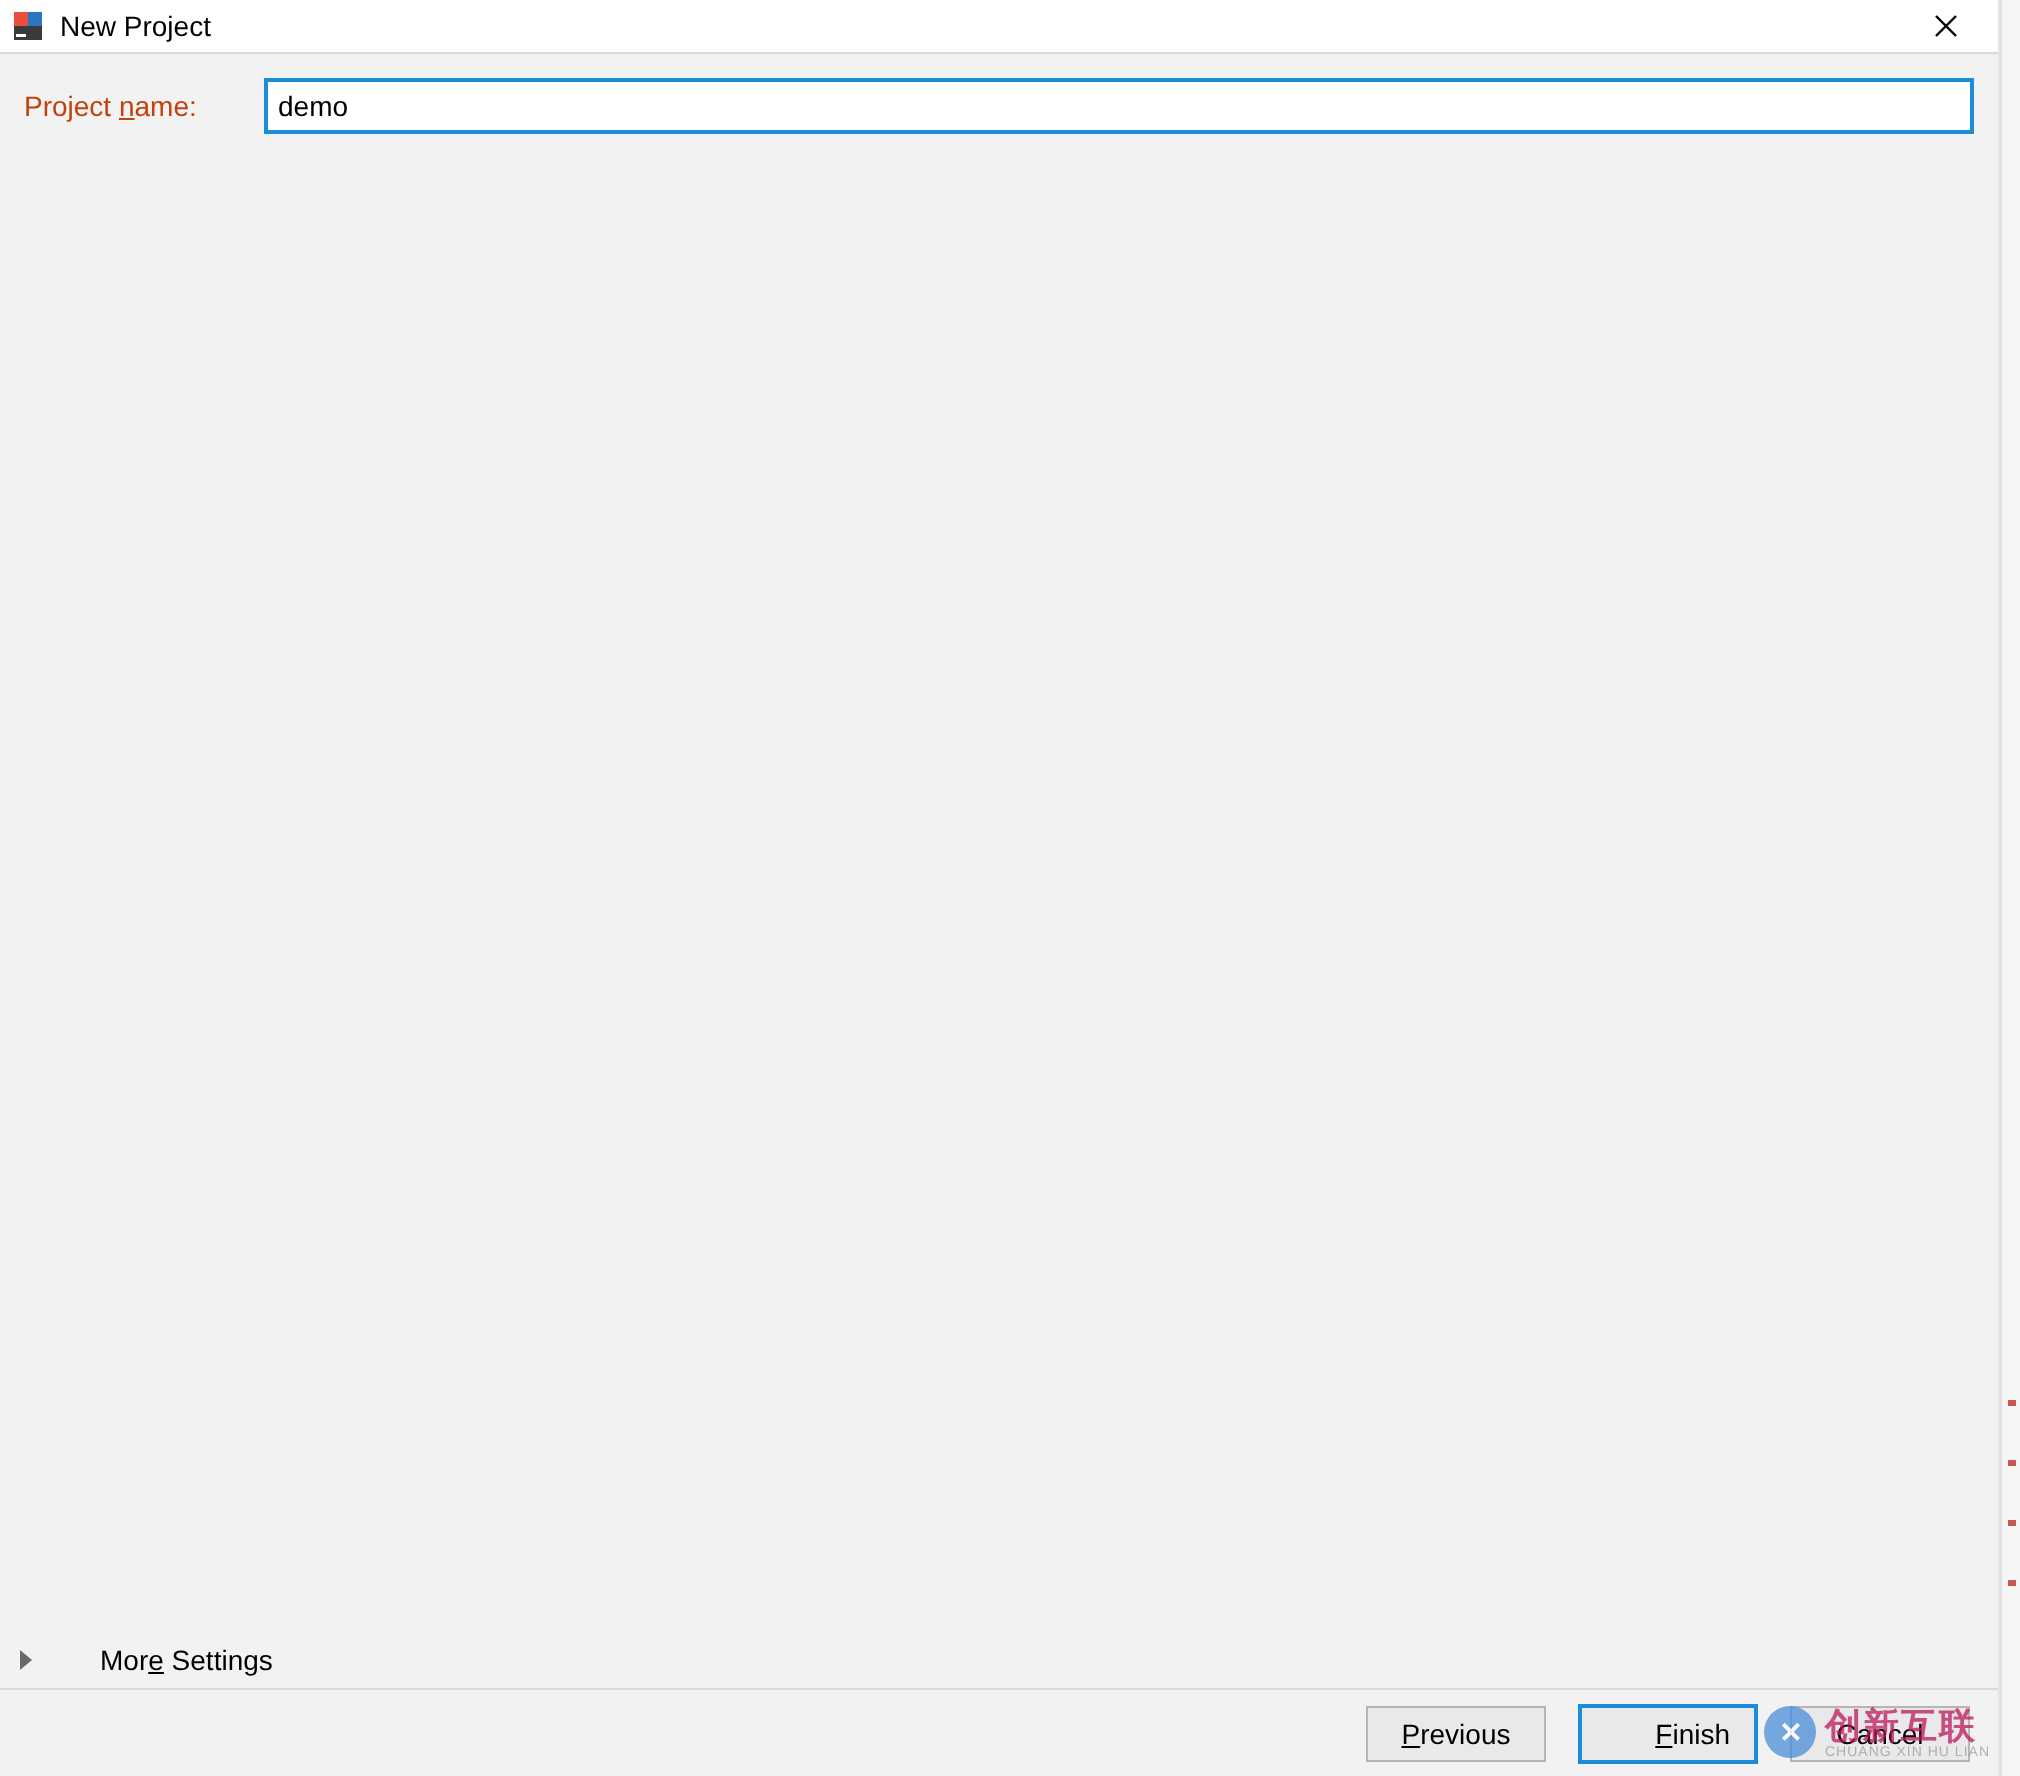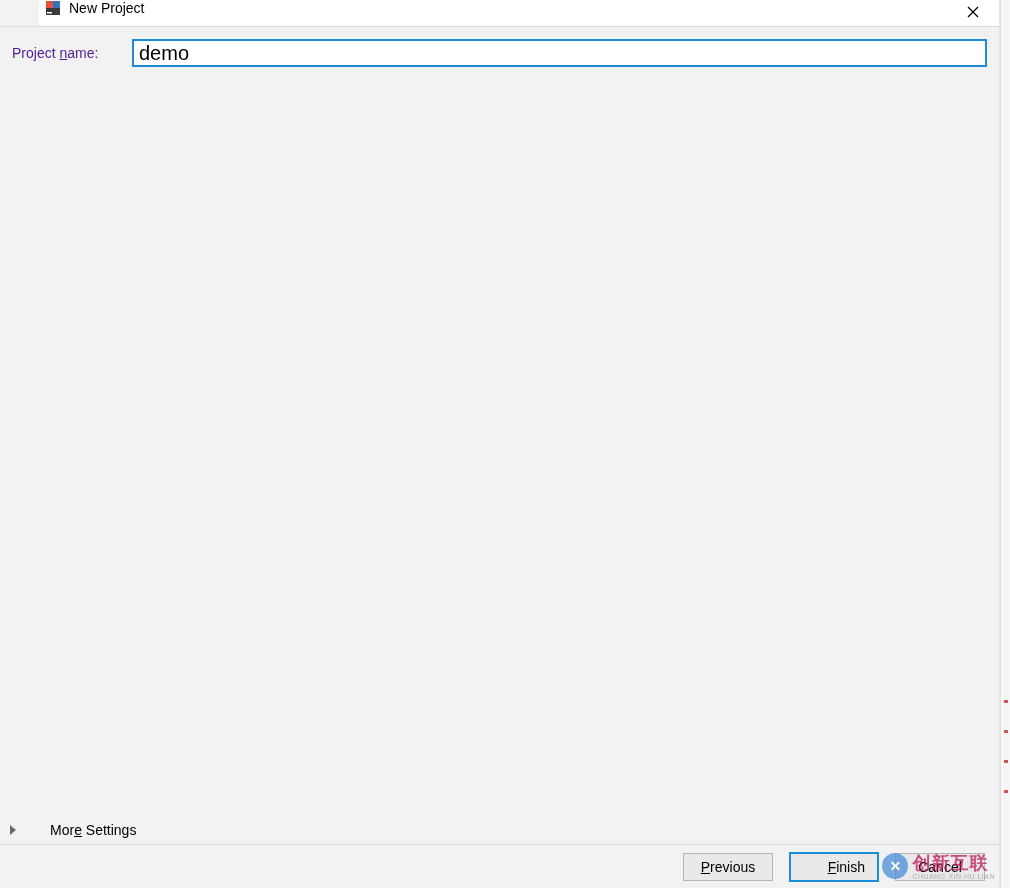--- a/index.html
+++ b/index.html
@@ -15,23 +15,23 @@
   .dialog {
     width: 1000px;
     height: 888px;
     background: #f2f2f2;
     position: relative;
     border-right: 1px solid #e5e5e5;
   }
   .titlebar {
     height: 26px;
     display: flex;
+    align-items: center;
     padding: 0 6px;
     background: #fff;
-    margin-left: 39px;
   }
   .app-icon {
     width: 16px; height: 16px;
     margin-right: 8px;
     display: inline-flex;
     align-items: center; justify-content: center;
   }
   .titlebar-title {
     flex: 1;
     font-size: 14px;
@@ -52,30 +52,30 @@
     padding: 12px 12px 0 12px;
   }
   .form-row {
     display: flex;
     align-items: center;
     margin-bottom: 8px;
   }
   .form-label {
     width: 120px;
     font-size: 14px;
-    color: #4c1d95;
+    color: #c2410c;
   }
   .mn { text-decoration: underline; }
   .text-input {
     flex: 1;
     height: 28px;
     border: 1px solid #bfbfbf;
     background: #fff;
     padding: 2px 6px;
-    font-size: 20px;
+    font-size: 14px;
     font-family: inherit;
     outline: none;
   }
   .text-input.focused {
     border: 2px solid #1a8cd8;
     padding: 1px 5px;
   }
   .browse-btn {
     width: 26px; height: 28px;
     margin-left: 6px;

